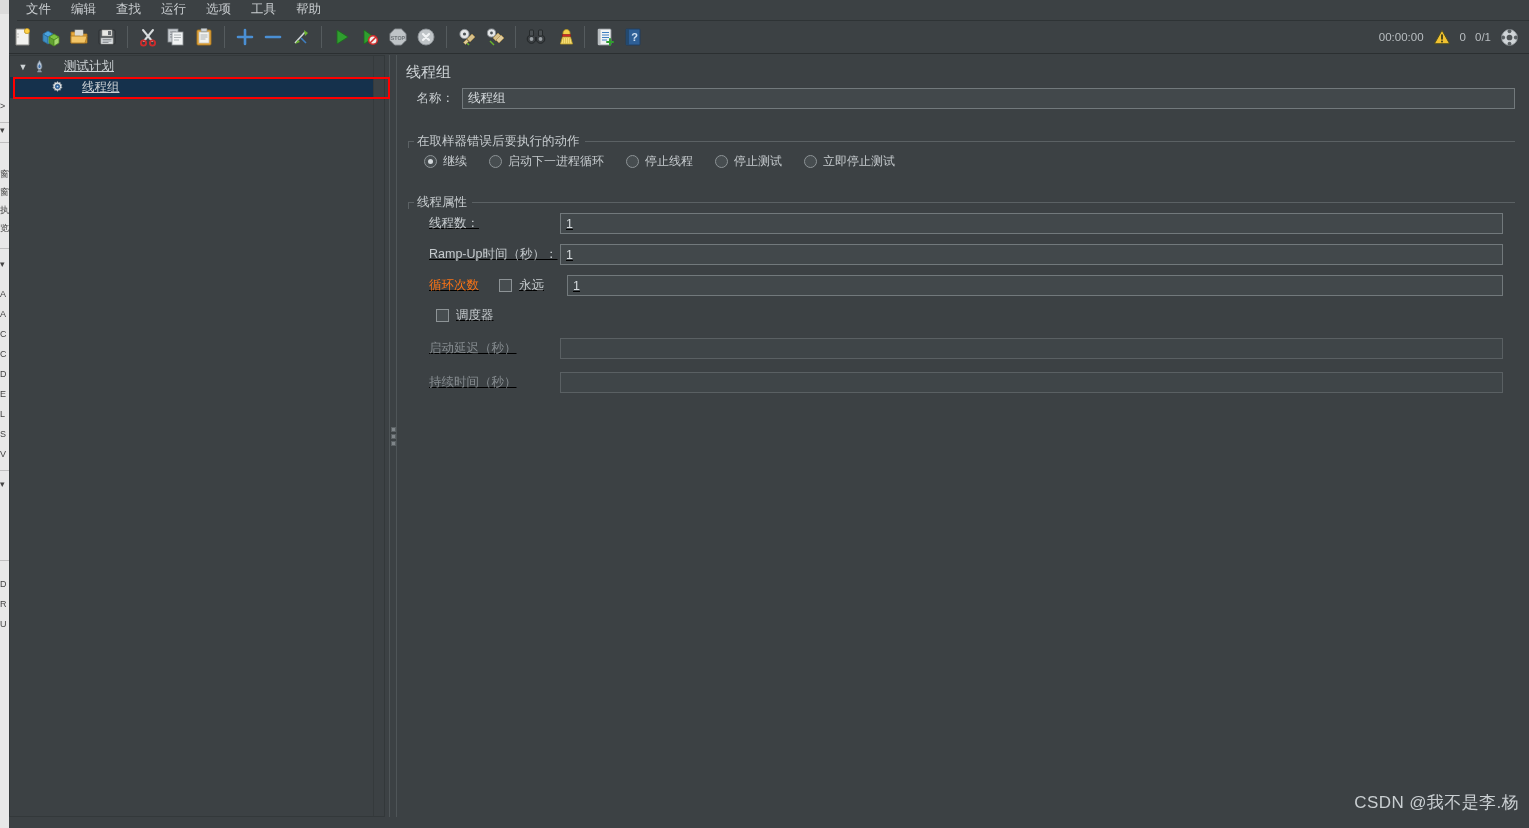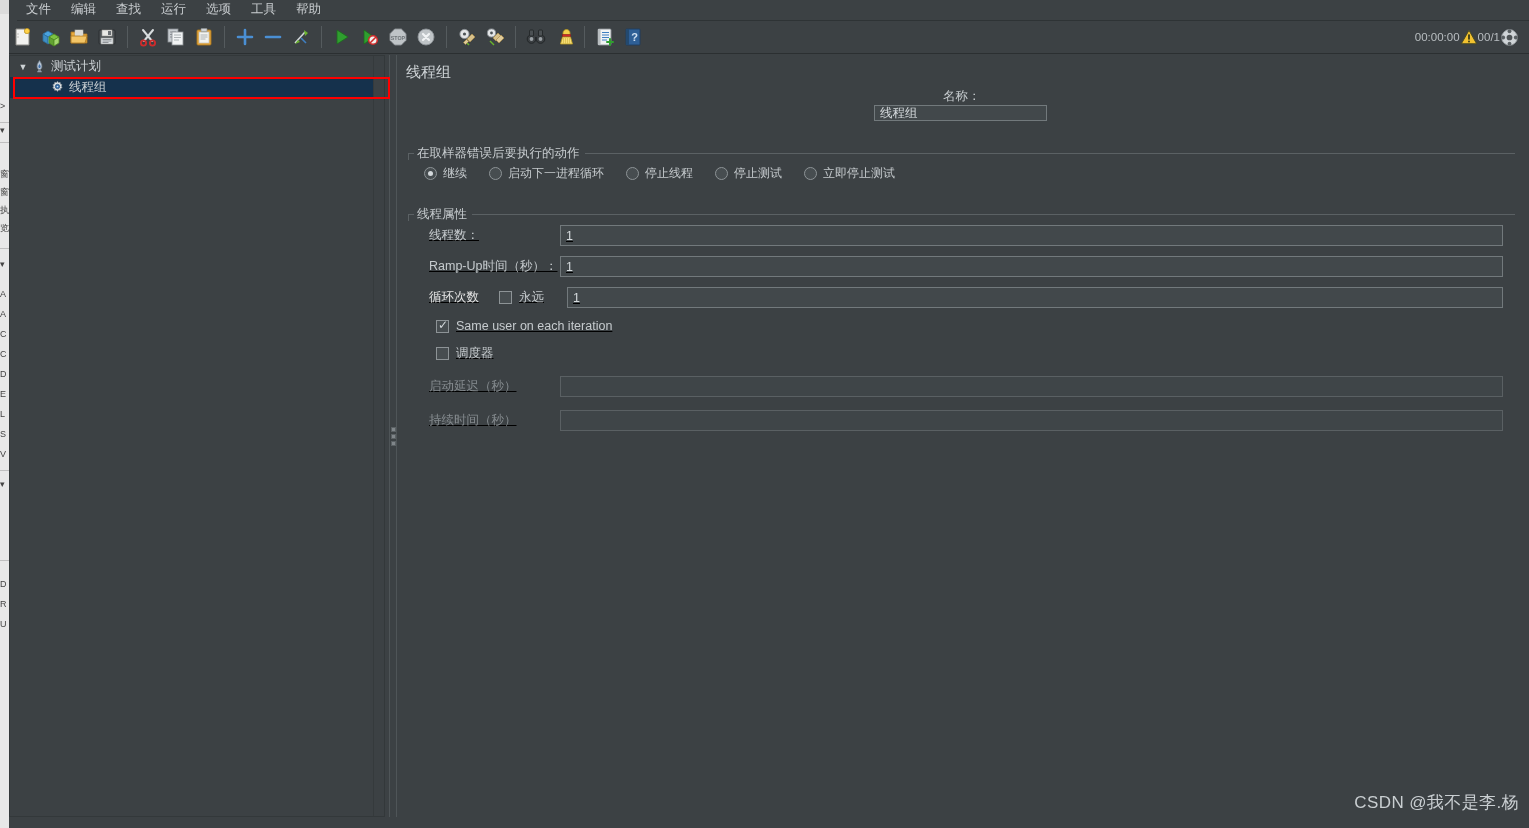--- a/index.html
+++ b/index.html
@@ -59,21 +59,21 @@
     width: 26px; height: 26px; margin: 0 1px;
     display: flex; align-items: center; justify-content: center;
     border: 1px solid transparent; border-radius: 2px;
     cursor: default;
   }
   .tb-sep {
     width: 1px; height: 22px; background: #555b5e; margin: 0 6px;
   }
   .tb-spacer { flex: 1; }
   .tb-right {
-    display: flex; align-items: center; 
+    display: flex; align-items: center; gap: 9px;
     color: #b9bec1; font-size: 11.5px; padding-right: 10px;
   }
 
   
   .main {
     position: absolute; left: 9px; top: 55px; width: 1520px; height: 773px;
     z-index: 3;
   }
 
   
@@ -92,21 +92,21 @@
   .tree-toggle {
     width: 14px; height: 14px; display: flex;
     align-items: center; justify-content: center;
     color: #cdd2d5; font-size: 9px;
   }
   .tree-indent { width: 18px; height: 1px; }
   .tree-icon {
     width: 18px; height: 16px; display: flex;
     align-items: center; justify-content: center; margin-right: 3px;
   }
-  .tree-label { margin-left: 0; }
+  .tree-label { margin-left: 13px; text-decoration: underline; }
 
   
   .tree-vscroll {
     position: absolute; right: 0; top: 0; width: 11px; height: 762px;
     background: #3c4144; border-left: 1px solid #353a3c;
   }
 
   
   .splitter {
     position: absolute; left: 377px; top: 0; width: 14px; height: 762px;
@@ -131,21 +131,21 @@
   
   .content-panel {
     position: absolute; left: 391px; top: 0; width: 1129px; height: 762px;
     background: #3c4144; overflow: hidden;
   }
   .panel-title {
     color: #cfd4d7; font-size: 15px; padding: 8px 0 2px 6px;
   }
 
   .form-row {
-    display: flex; align-items: center; padding: 4px 14px 4px 6px; flex-direction: column;
+    display: flex; align-items: center; padding: 4px 14px 4px 6px;
   }
   .form-label {
     color: #c6cbce; font-size: 12.5px;
     width: 48px; text-align: right; margin-right: 8px;
     white-space: nowrap;
   }
   .txt {
     flex: 1; height: 21px;
     background: #42484b; border: 1px solid #72797c;
     color: #d6dbde; font-size: 12.5px;
@@ -206,21 +206,21 @@
   }
   .cb.checked::after {
     content: "✓"; position: absolute; left: 1px; top: -3px;
     color: #d4d9dc; font-size: 12px; line-height: 14px;
   }
   .check-row { display: flex; align-items: center; padding: 6px 0 6px 22px; cursor: default; }
   .check-label { color: #c6cbce; font-size: 12.5px; white-space: nowrap; }
 
   
   .loops-row { display: flex; align-items: center; padding: 5px 6px 5px 15px; }
-  .loops-label { color: #e5e5e5; font-size: 12.5px; width: 70px; white-space: nowrap; }
+  .loops-label { color: #f97316; font-size: 12.5px; width: 70px; white-space: nowrap; }
   .loops-forever { display: flex; align-items: center; width: 68px; }
 
   
   .red-box {
     position: absolute; left: 13px; top: 77px; width: 377px; height: 22px;
     border: 2px solid #fe0000; z-index: 20; pointer-events: none;
   }
 
   
   .watermark {
@@ -591,24 +591,20 @@
 
         <div class="loops-row">
           <span class="loops-label">循环次数</span>
           <label class="loops-forever">
             <span class="cb"></span>
             <span class="check-label">永远</span>
           </label>
           <input class="prop-input" type="text" value="1" style="">
         </div>
 
-        <label class="check-row">
-          <span class="cb checked"></span>
-          <span class="check-label">Same user on each iteration</span>
-        </label>
 
 
         <label class="check-row">
           <span class="cb"></span>
           <span class="check-label">调度器</span>
         </label>
 
         <div class="prop-row" style="padding-top:8px;">
           <span class="prop-label dim">启动延迟（秒）</span>
           <input class="prop-input disabled" type="text" disabled="" value="" style="">

